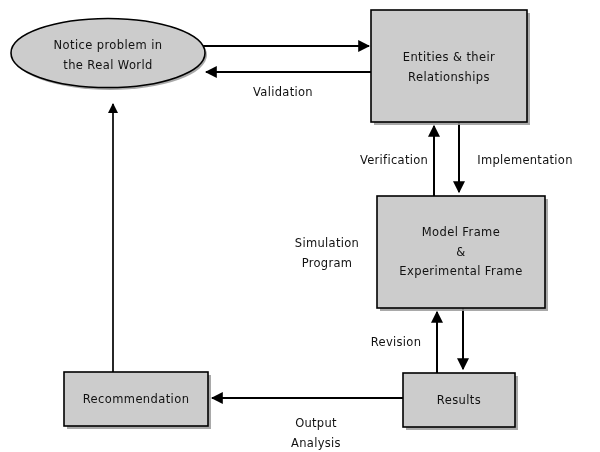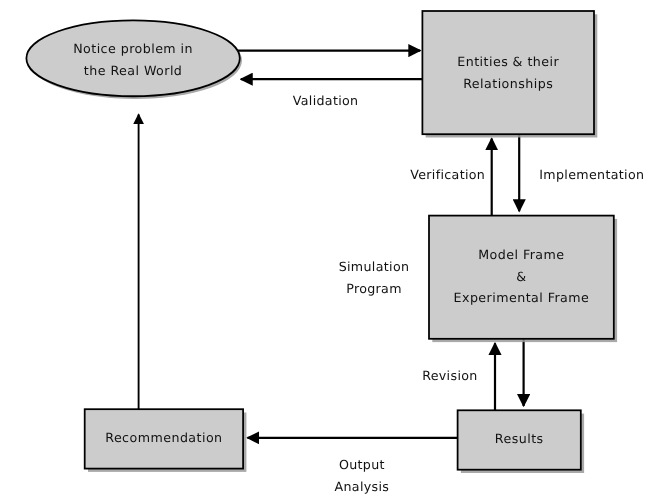--- a/index.html
+++ b/index.html
@@ -11,21 +11,20 @@
     width: 600px;
     height: 452px;
     overflow: hidden;
     font-family: "DejaVu Sans", sans-serif;
   }
   #diagram-root {
     position: relative;
     width: 480px;
     height: 452px;
     background: #ffffff;
-    padding-left: 13px;
   }
   svg.canvas {
     display: block;
     width: 600px;
     height: 452px;
   }
   .node-shape {
     fill: #cccccc;
     stroke: #000000;
     stroke-width: 1.6;

